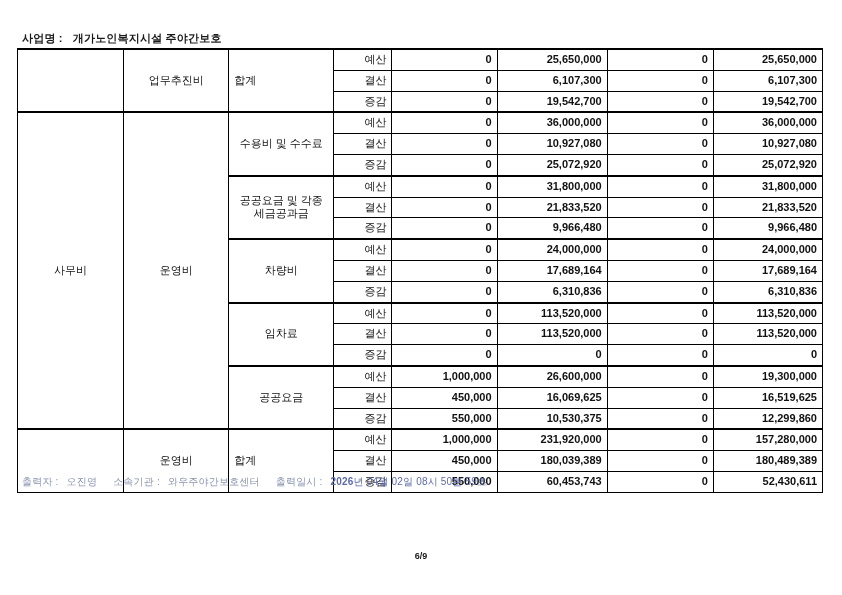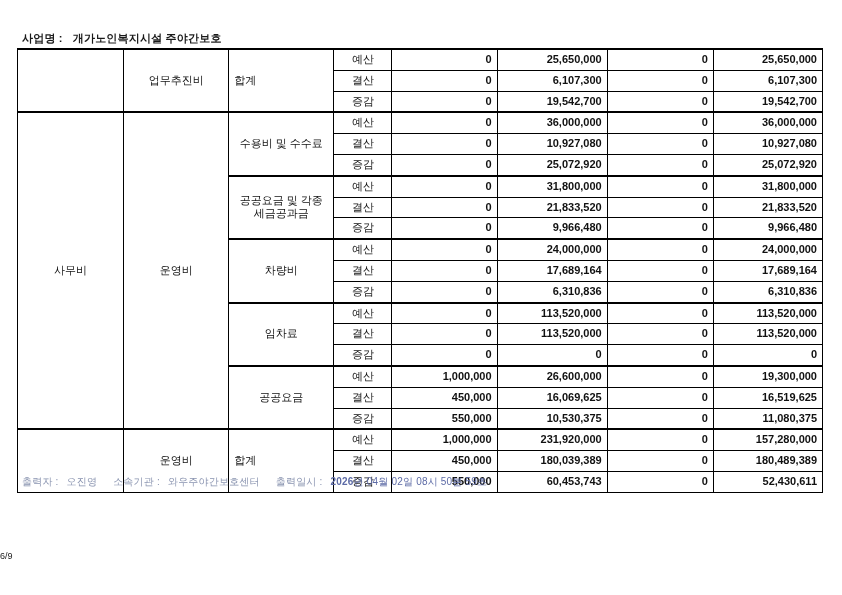--- a/index.html
+++ b/index.html
@@ -29,38 +29,38 @@
   table.budget td {
     border: 1px solid #000;
     height: 19.8px;
     padding: 0 5px;
     overflow: hidden;
     vertical-align: middle;
     line-height: 1.25;
   }
   table.budget td.cat { text-align: center; font-weight: 400; }
   table.budget td.center { text-align: left; }
-  table.budget td.rowtype { text-align: center; font-weight: 400; }
+  table.budget td.rowtype { text-align: right; font-weight: 400; }
   table.budget td.num { text-align: right; font-weight: 700; font-family: "Liberation Sans", "DejaVu Sans", sans-serif; }
   table.budget tr.group-start td, table.budget tr.section-start td { border-top: 2px solid #000; }
 
   .print-footer {
     position: absolute; left: 22px; top: 475px;
     font-size: 10px; white-space: nowrap;
     color: var(--footer-color, #8a94b0);
     letter-spacing: 0.2px;
   }
   .print-footer .f-label { margin-right: 8px; }
   .print-footer .f-value { margin-right: 16px; }
   .print-footer .f-date { color: var(--footer-date-color, #5d6ba6); }
   .print-footer .f-year { font-weight: 700; }
 
   .page-number {
     position: absolute; left: 0; right: 0; top: 551px;
-    text-align: left; font-size: 9px; font-weight: 400; color: #1a1a1a;
+    text-align: center; font-size: 9px; font-weight: 700; color: #1a1a1a;
   }
 </style>
 </head>
 <body>
 
 <div class="page">
 
   <div class="doc-title">
     <span class="title-label">사업명 :</span><span>개가노인복지시설 주야간보호</span>
   </div>
@@ -204,21 +204,21 @@
           <td class="num">450,000</td>
           <td class="num">16,069,625</td>
           <td class="num">0</td>
           <td class="num">16,519,625</td>
         </tr>
         <tr>
           <td class="rowtype">증감</td>
           <td class="num">550,000</td>
           <td class="num">10,530,375</td>
           <td class="num">0</td>
-          <td class="num">11,080,375</td>
+          <td class="num">12,299,860</td>
         </tr>
         <tr class="section-start">
           <td class="cat" rowspan="3"></td>
           <td class="cat" rowspan="3">운영비</td>
           <td class="cat center" rowspan="3">합계</td>
           <td class="rowtype">예산</td>
           <td class="num">1,000,000</td>
           <td class="num">231,920,000</td>
           <td class="num">0</td>
           <td class="num">157,280,000</td>

